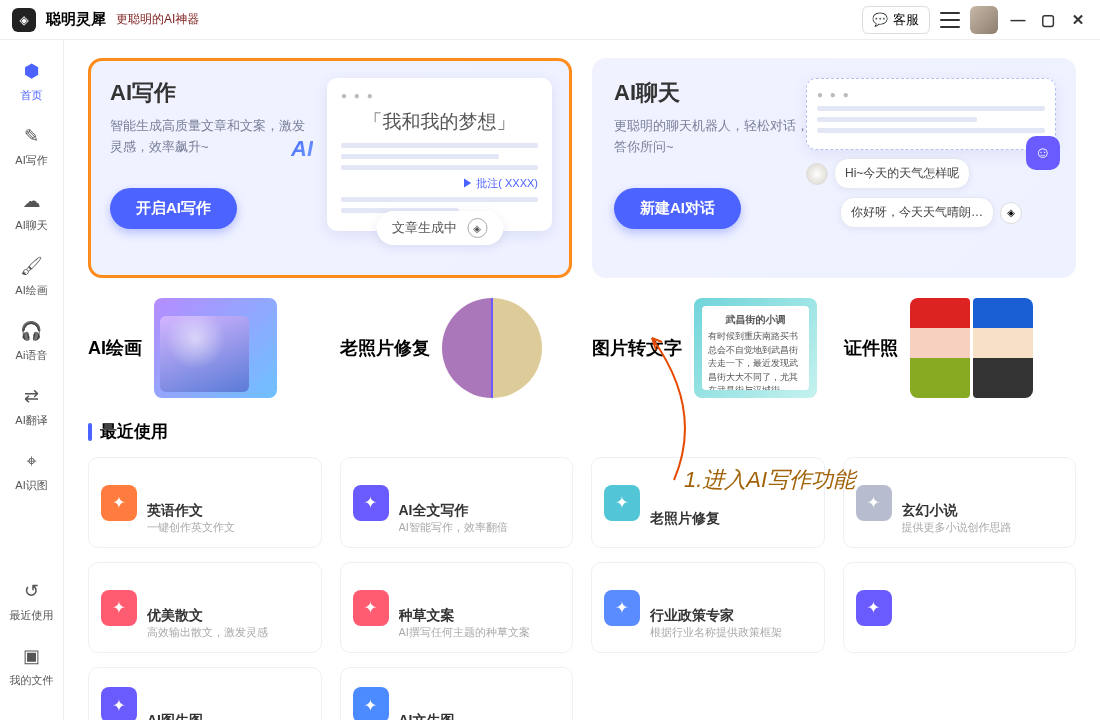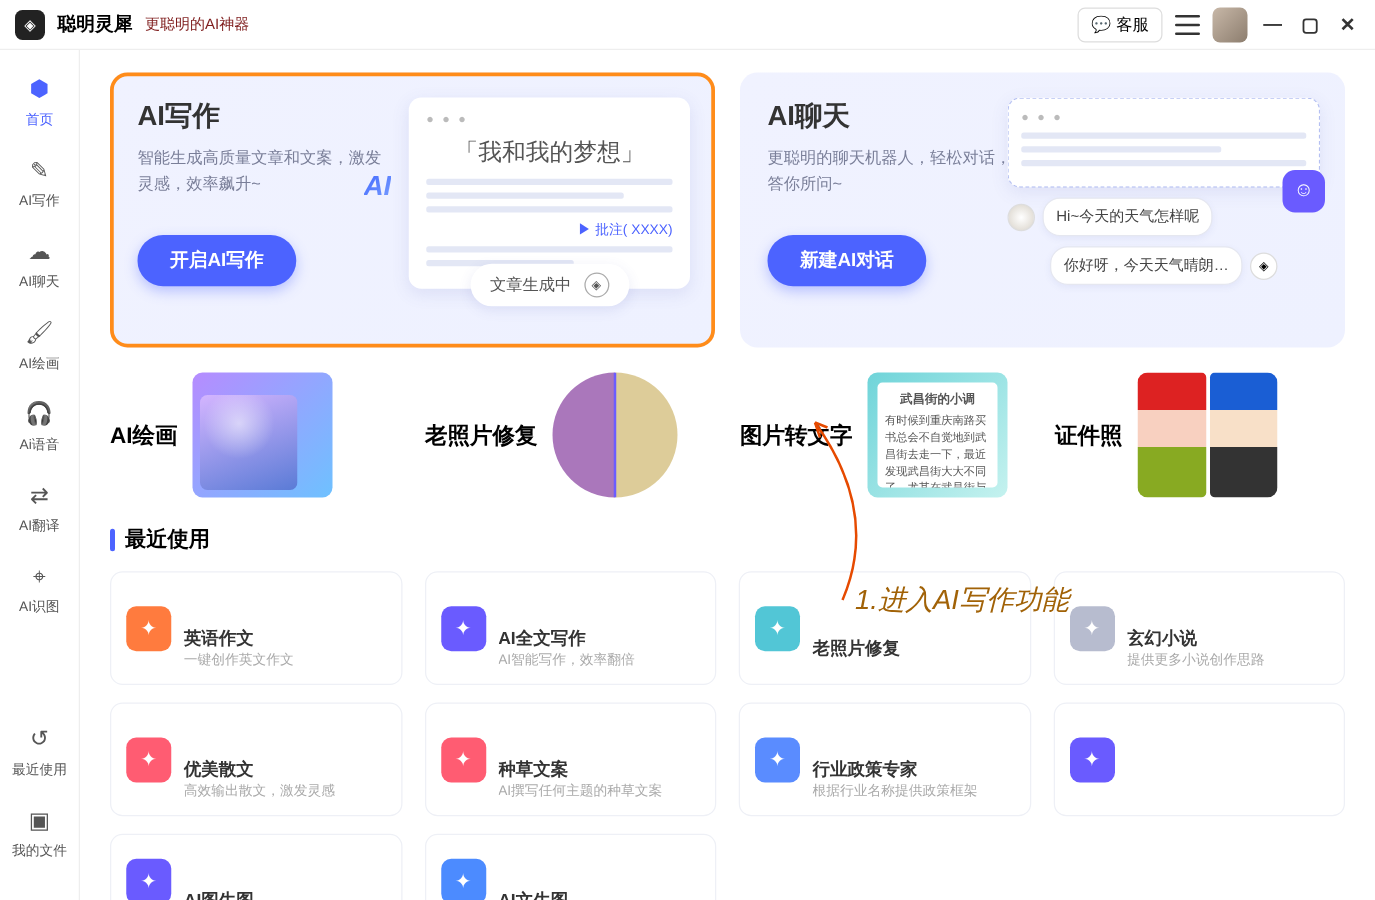--- a/index.html
+++ b/index.html
@@ -50,21 +50,21 @@
 .bubble-row { display: flex; align-items: center; gap: 6px; margin-top: 8px; }
 .bubble-row.right { justify-content: center; }
 .bubble-av { width: 22px; height: 22px; border-radius: 50%; background: radial-gradient(#fff,#d8d2c8); border: 1px solid #ddd; flex-shrink: 0; }
 .bubble-av.bot { background: #fff; display:flex;align-items:center;justify-content:center;font-size:10px;}
 .bubble { background: #fff; border: 1px solid #e5e7f0; border-radius: 14px; padding: 6px 10px; font-size: 12px; color: #444; box-shadow: 0 2px 6px rgba(80,90,180,.08); max-width: 175px; white-space: nowrap; overflow: hidden; text-overflow: ellipsis; }
 .chat-fab { position: absolute; right: -4px; top: 58px; width: 34px; height: 34px; border-radius: 10px; background: #6a5bff; display: flex; align-items: center; justify-content: center; color: #fff; font-size: 16px; }
 
 .feature-row { display: flex; gap: 20px; margin-bottom: 22px; }
 .feature { flex: 1; display: flex; align-items: center; gap: 12px; background: #fff; cursor: pointer; }
 .feature-title { font-size: 18px; font-weight: 700; }
-.feature-thumb { width: 112px; height: 100px; border-radius: 8px; overflow: hidden; position: relative; }
+.feature-thumb { width: 123px; height: 100px; border-radius: 8px; overflow: hidden; position: relative; }
 .thumb-paint { background: linear-gradient(135deg,#b68cff,#6ec1ff); }
 .thumb-paint::after { content:""; position:absolute; inset:18px 28px 6px 6px; background: radial-gradient(circle at 40% 30%, #fff8, transparent 40%), linear-gradient(160deg,#d4b5ff,#5a7bd6); border-radius:6px;}
 .thumb-old { background: linear-gradient(90deg,#a7b 50%,#dc9 50%); border-radius: 50%; width:100px;height:100px;}
 .thumb-old::before { content:""; position:absolute; left:50%; top:0; bottom:0; width:2px; background:#6c5cff; transform:translateX(-50%);}
 .thumb-text { background: linear-gradient(135deg,#6fd4d9,#c5f2ef); padding: 8px; }
 .thumb-text .sheet { background:#fff; height:100%; border-radius:4px; padding:6px; font-size:9px; color:#555; line-height:1.5; overflow:hidden;}
 .thumb-text .sheet h5 { font-size:10px; text-align:center; margin-bottom:3px;}
 .thumb-idpair { display:flex; gap:3px; }
 .thumb-id { flex:1; border-radius:4px;}
 .thumb-id.r { background: linear-gradient(#d22 0 30%, #f8d0c0 30% 60%, #8a2 60%); }

